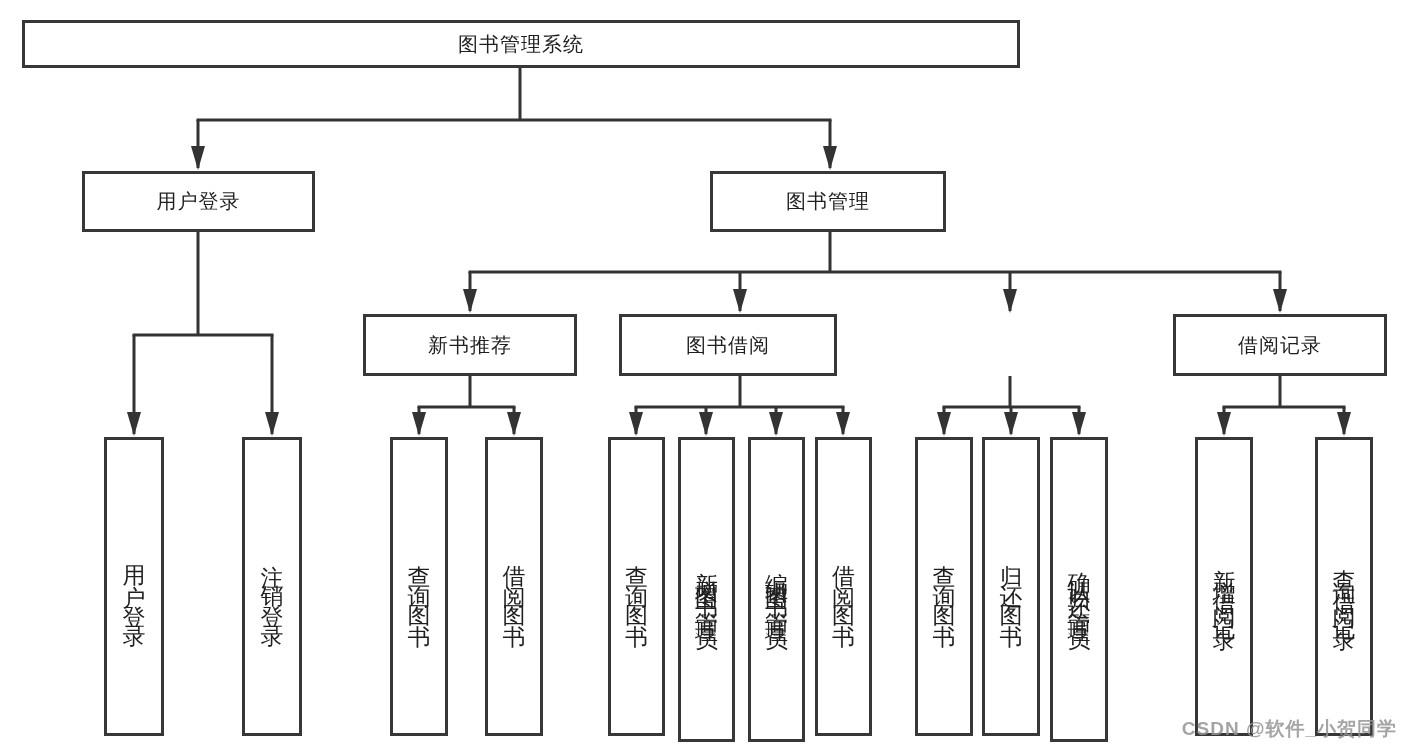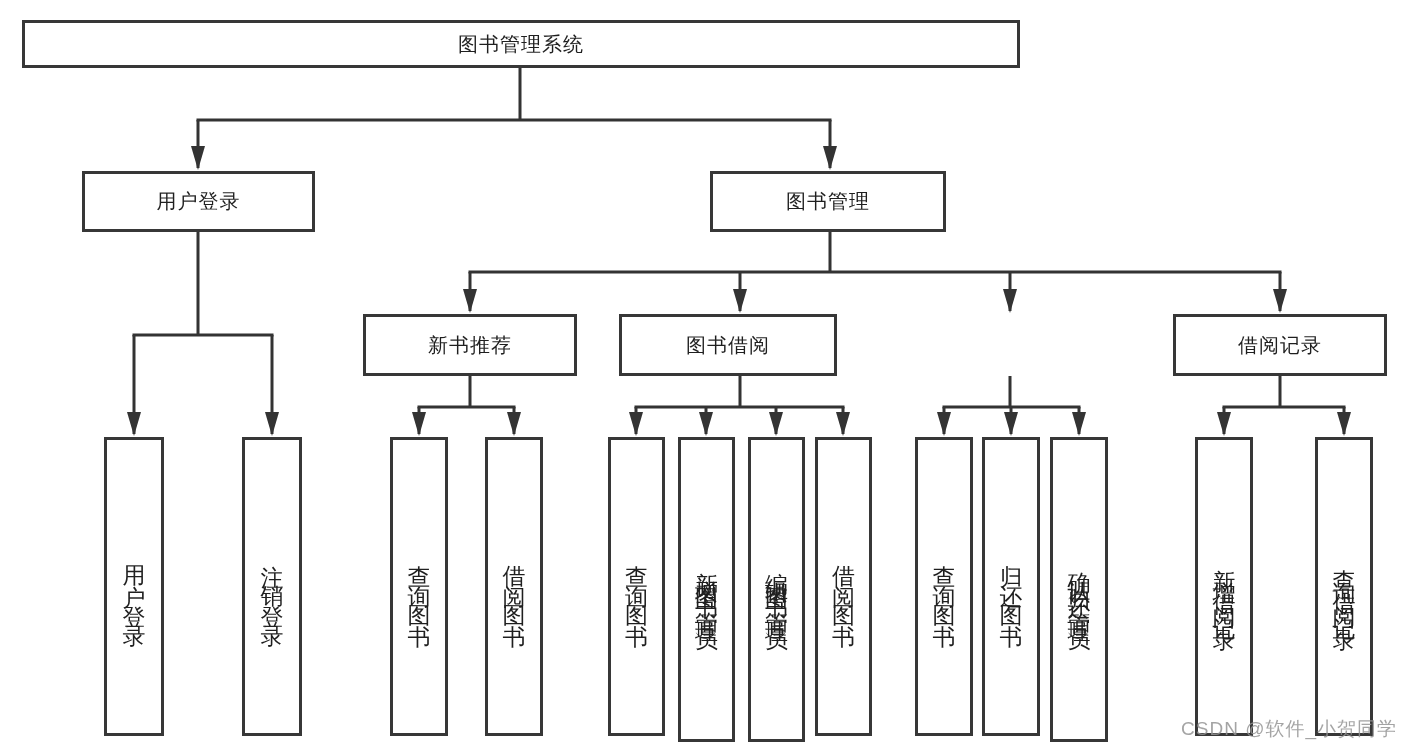--- a/index.html
+++ b/index.html
@@ -61,20 +61,21 @@
   .n-e0{left:1195px;width:58px;}
   .n-e1{left:1315px;width:58px;}
   
   .watermark{
     position:absolute;
     right:8px;top:716px;
     font-size:19px;
     color:rgba(148,148,148,0.85);
     letter-spacing:1px;
     white-space:nowrap;
+    font-weight:bold;
   }
 </style>
 </head>
 <body>
 
 <div id="canvas">
 
   <svg class="connectors" width="1405" height="747" viewBox="0 0 1405 747">
     <defs>
       <marker id="ah" markerUnits="userSpaceOnUse" markerWidth="16" markerHeight="24" viewBox="0 0 16 24" refX="8" refY="23" orient="auto-start-reverse">

